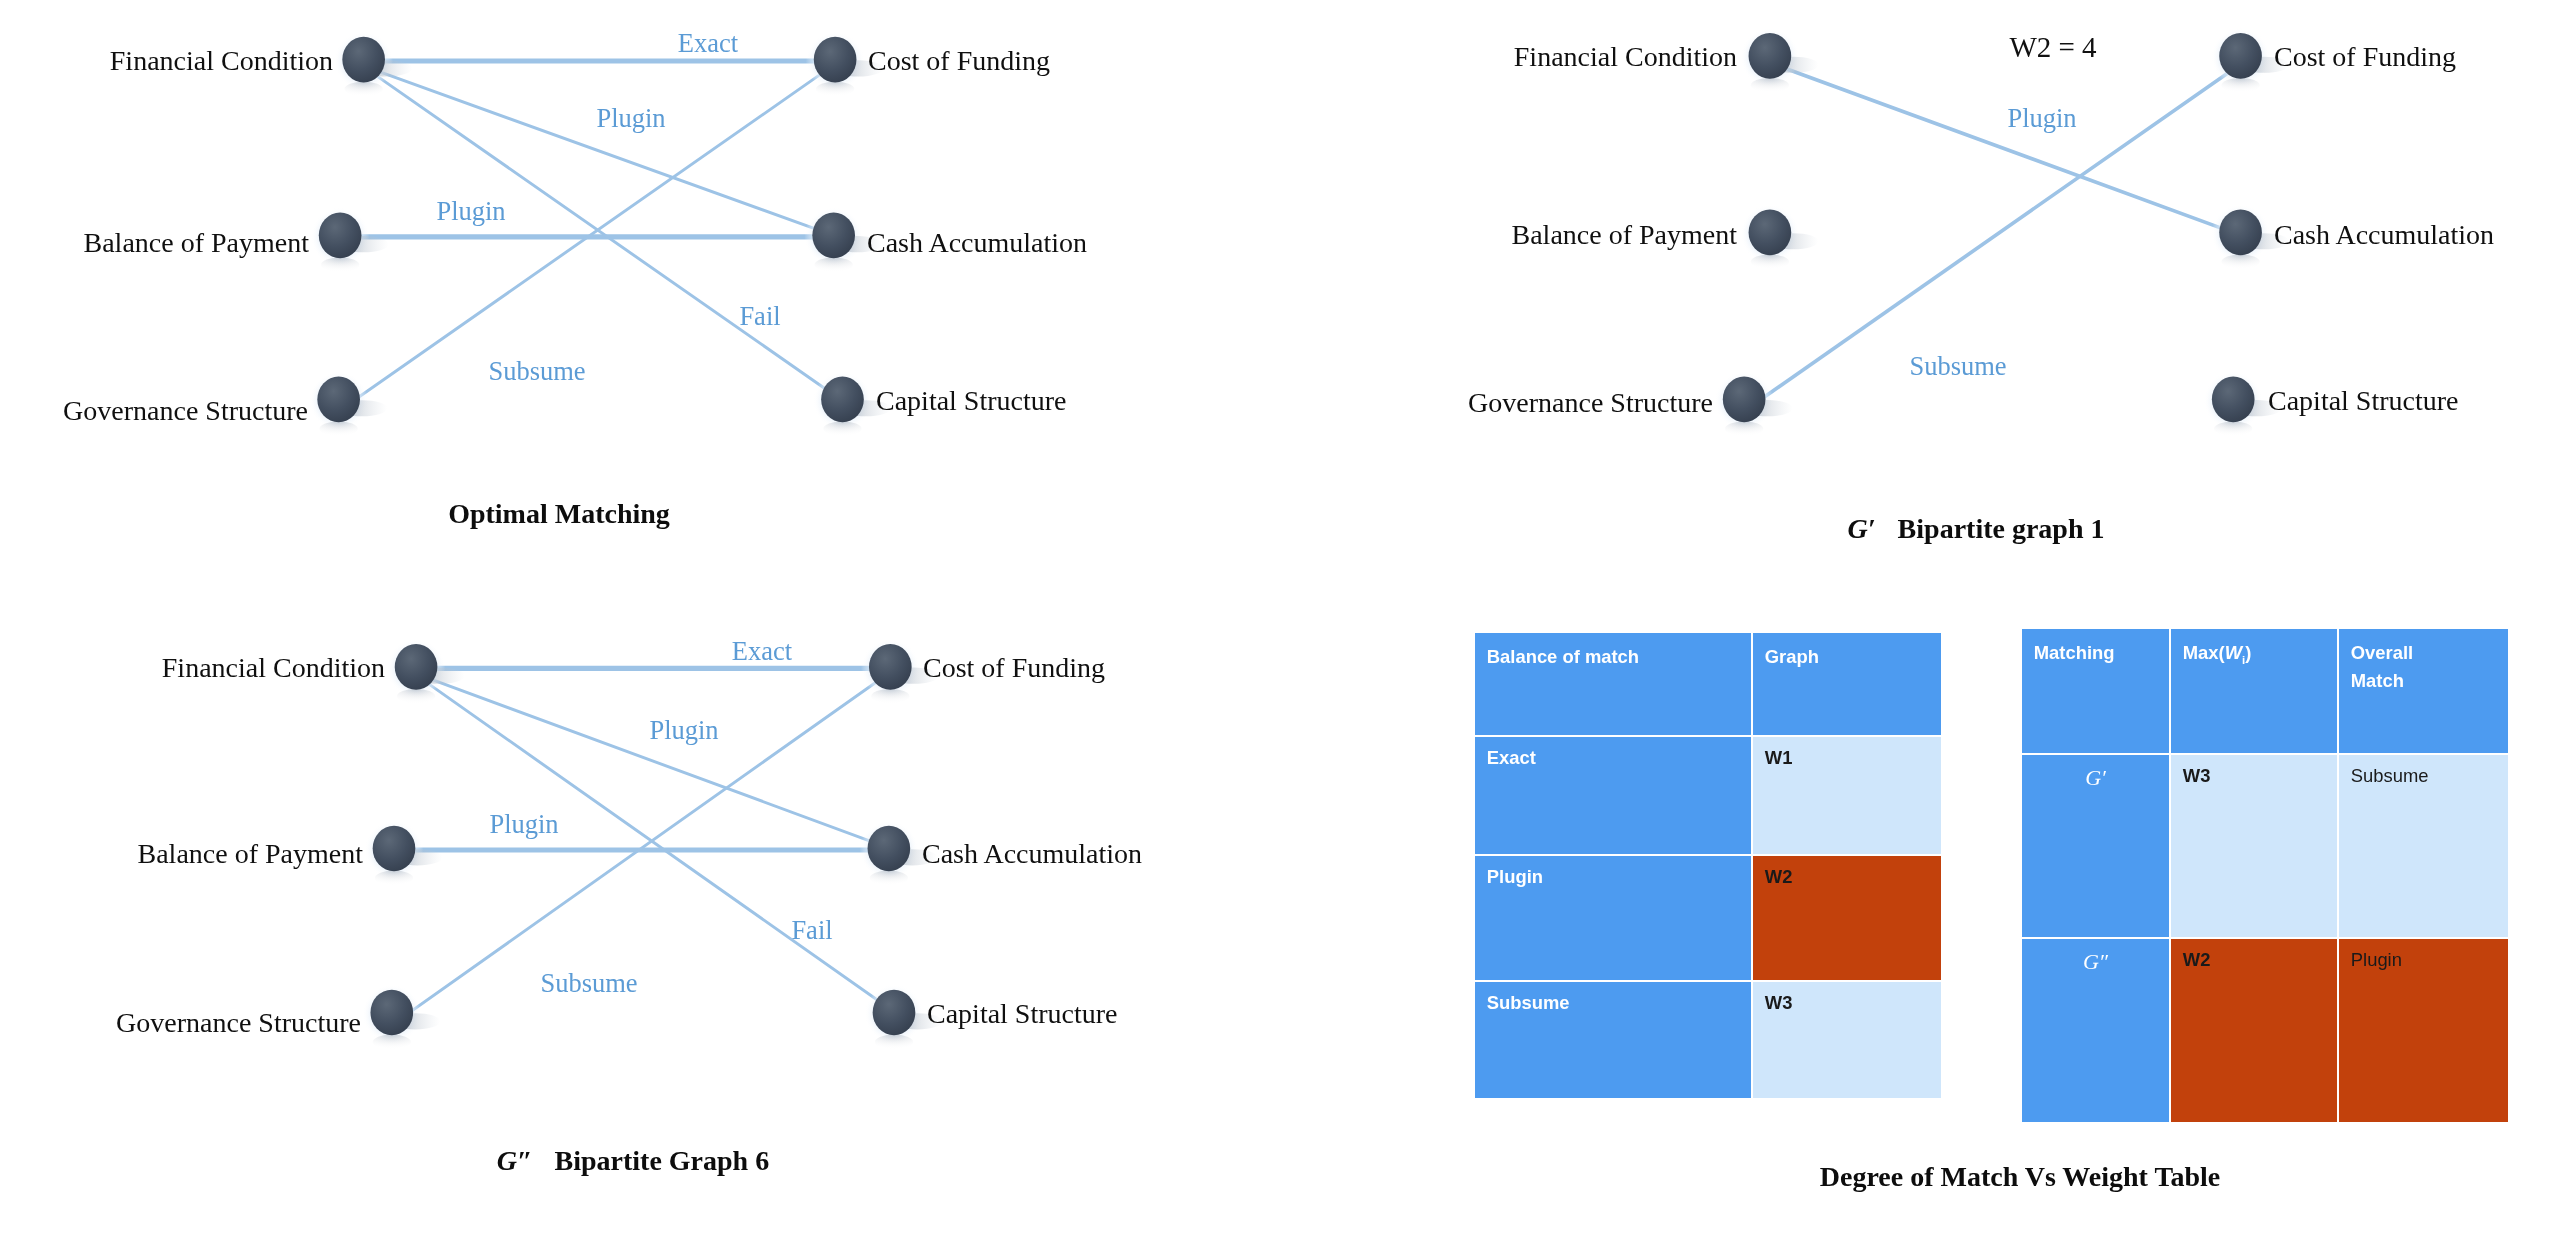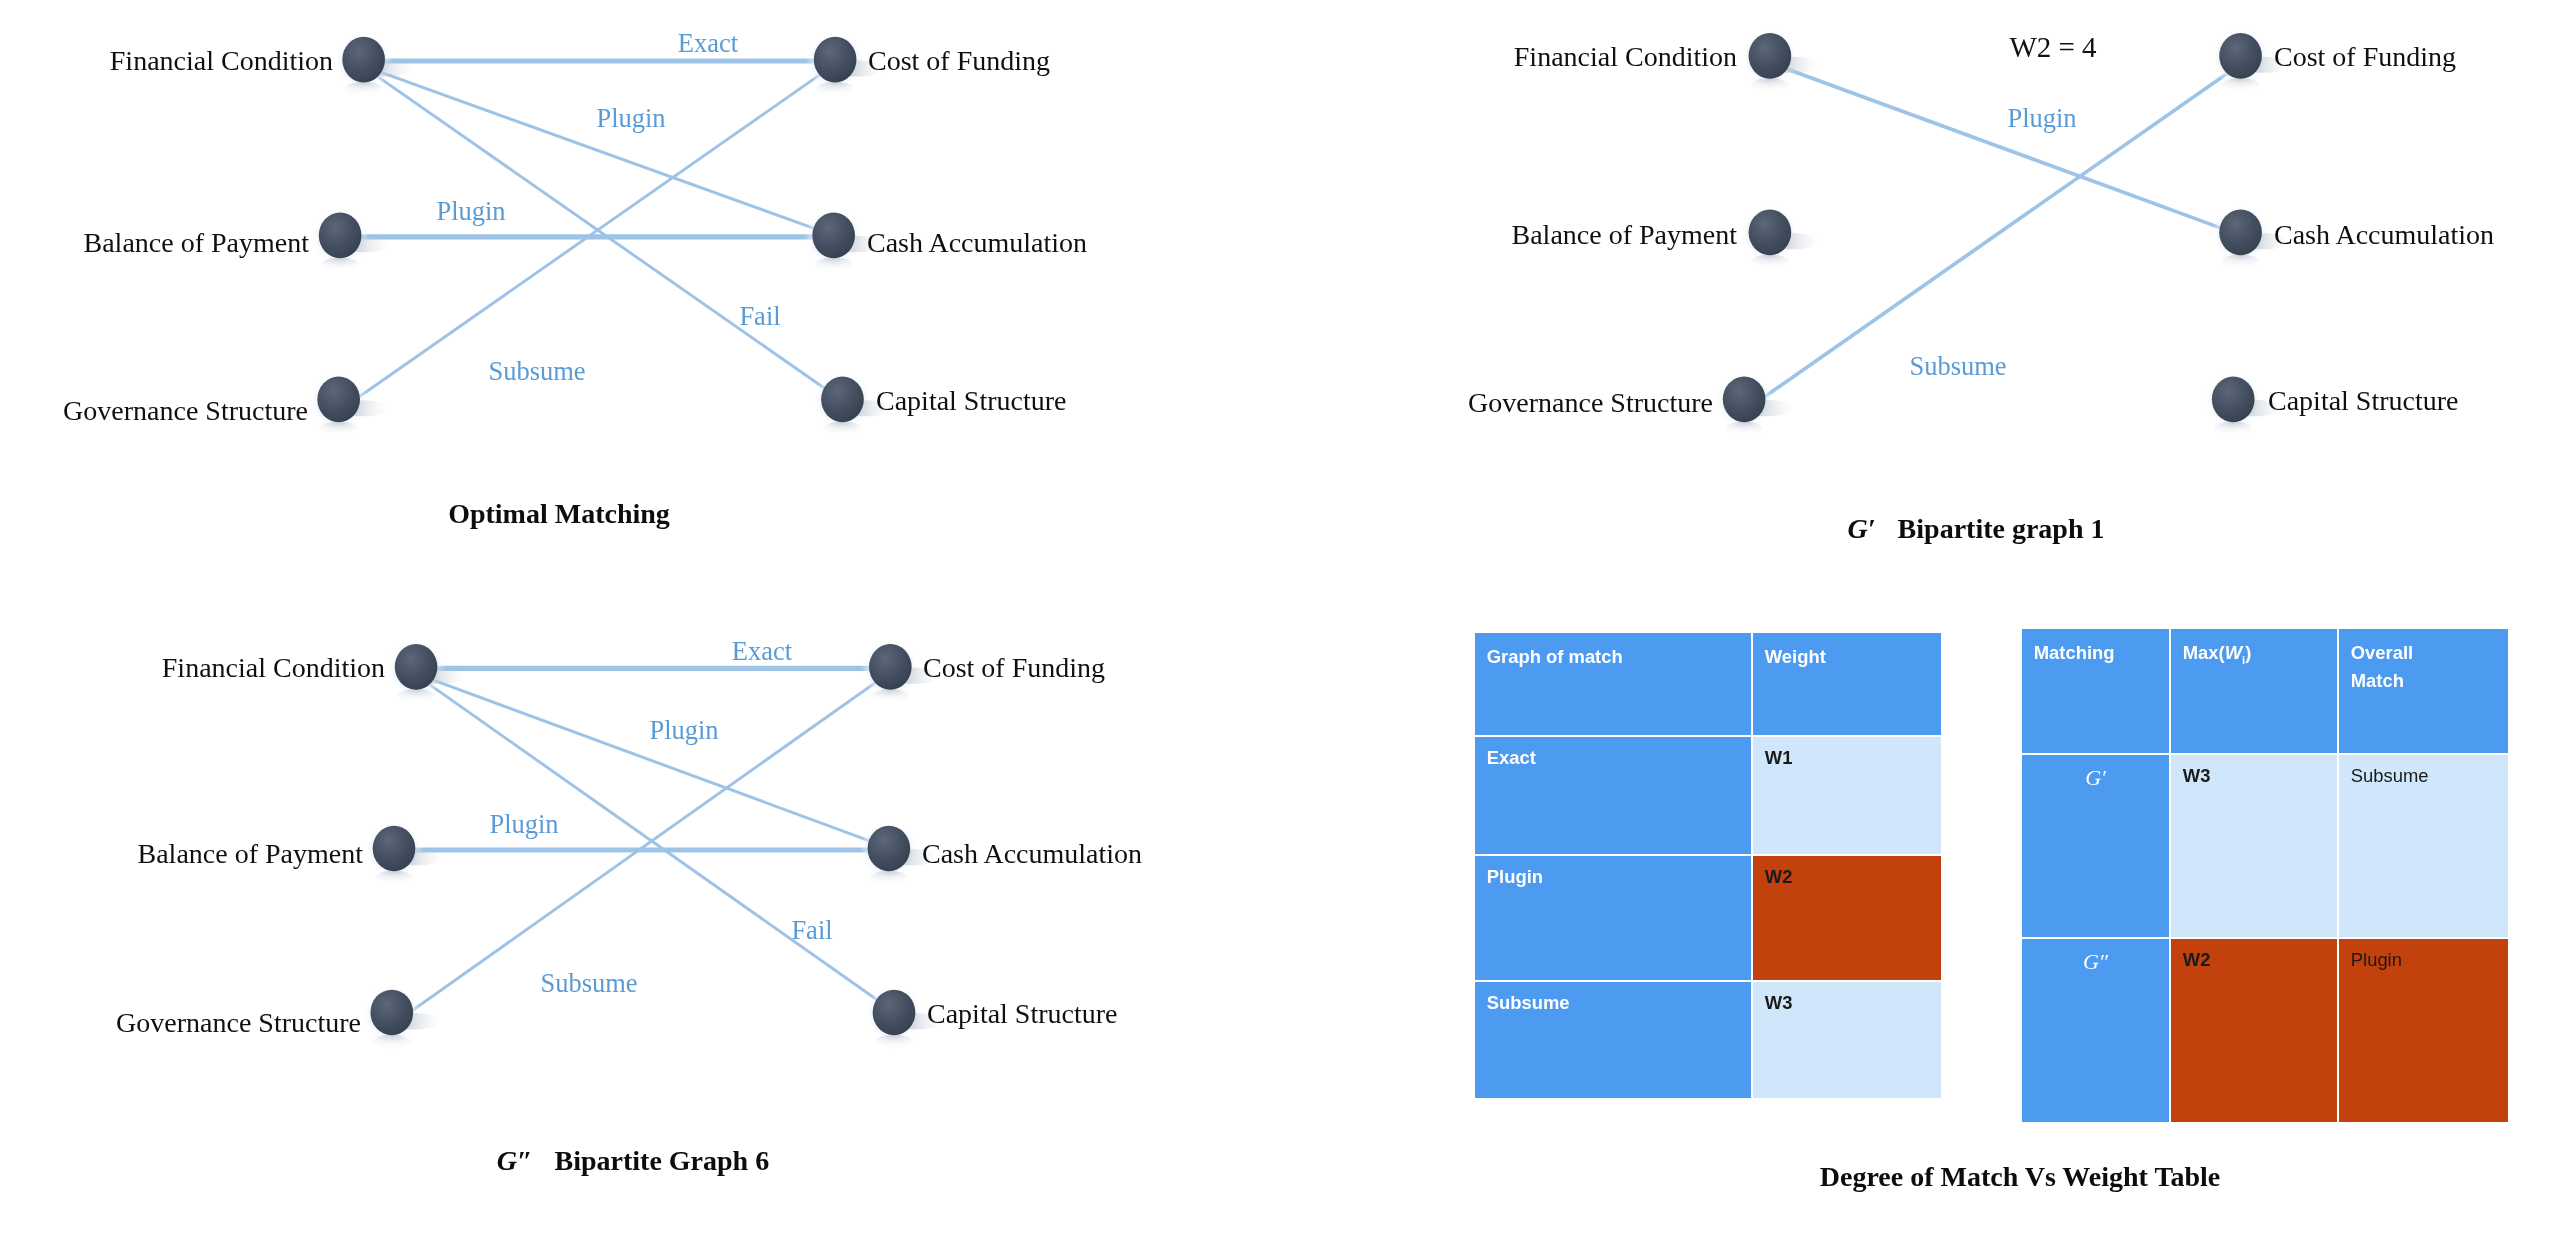--- a/index.html
+++ b/index.html
@@ -268,22 +268,22 @@
   <div class="caption" style="left:633px;top:536px;"><span class="gsym"><span>G</span><span>″</span></span><span>Bipartite Graph 6</span></div>
 </div>
 
 <table class="mtbl" id="t-weight" style="left:1473px;top:631px;width:464px;">
   <colgroup>
       <col style="width:276px">
       <col style="width:188px">
     </colgroup>
   <thead>
     <tr>
-      <th style="height:81px">Graph of match</th>
-      <th style="height:81px">Weight</th>
+      <th style="height:81px">Balance of match</th>
+      <th style="height:81px">Graph</th>
     </tr>
   </thead>
   <tbody>
     <tr>
       <td class="keycell" style="height:97px">Exact</td>
       <td class="valcell">W1</td>
     </tr>
     <tr>
       <td class="keycell" style="height:103px">Plugin</td>
       <td class="valcell lt">W2</td>

